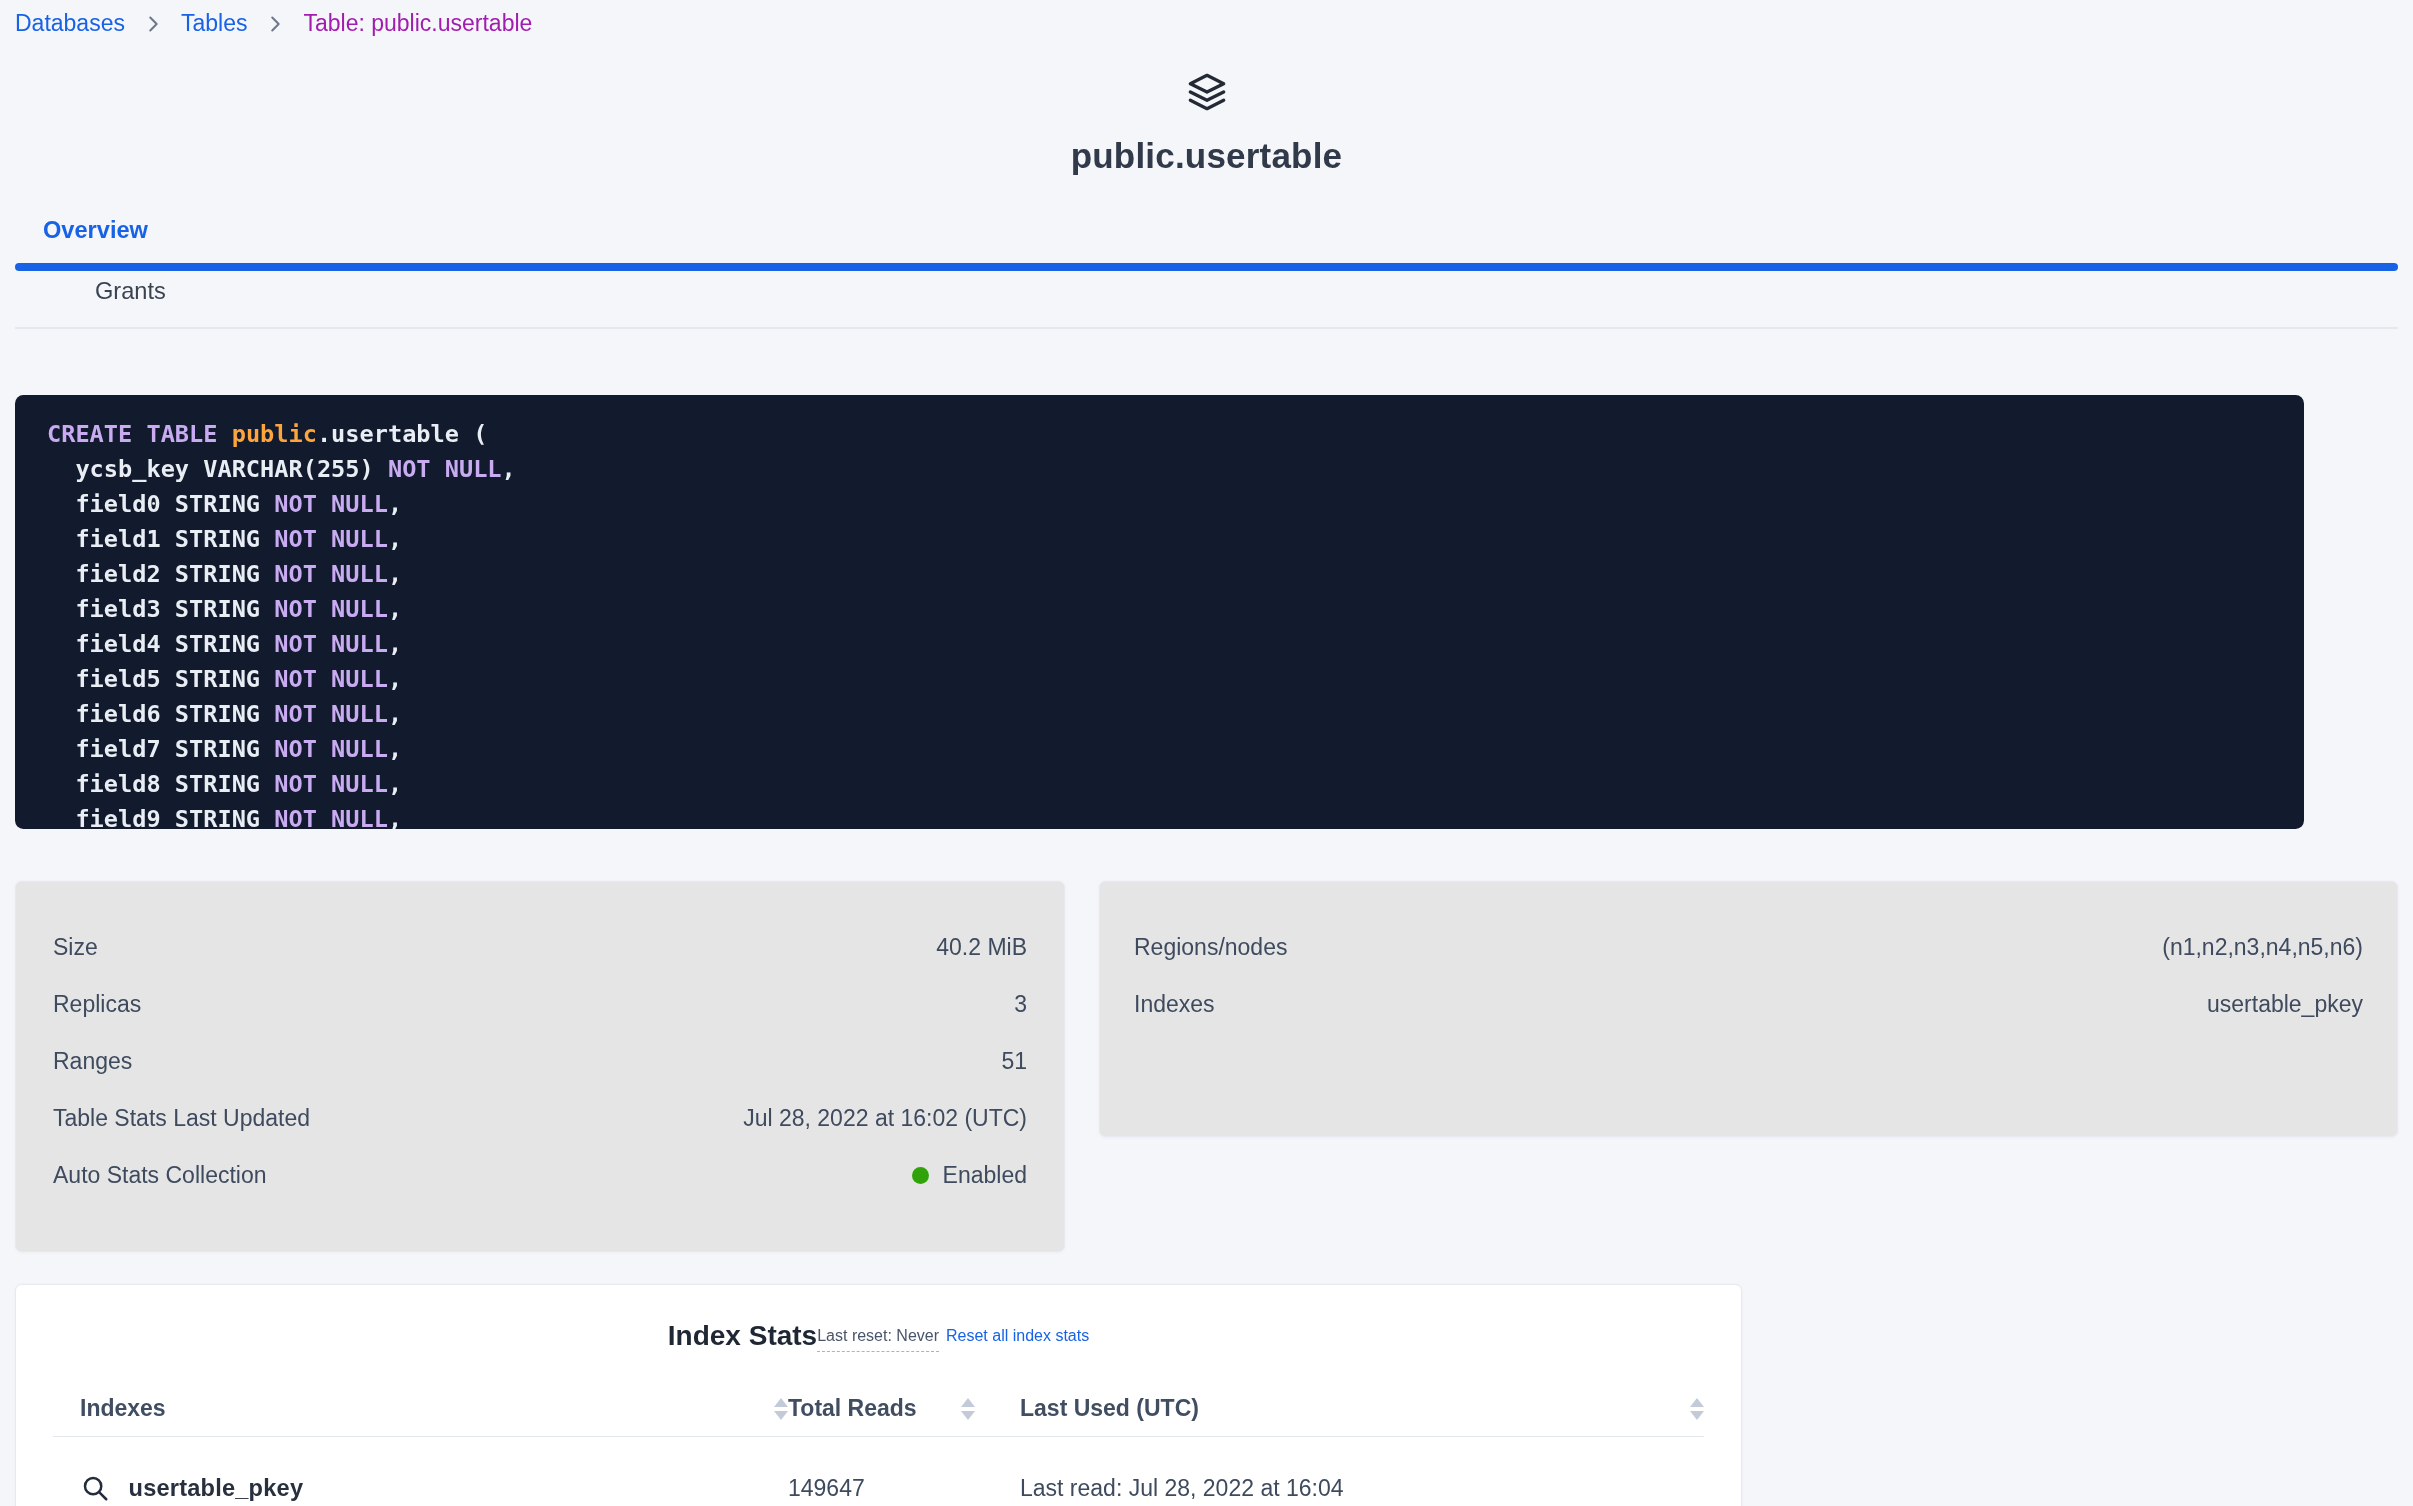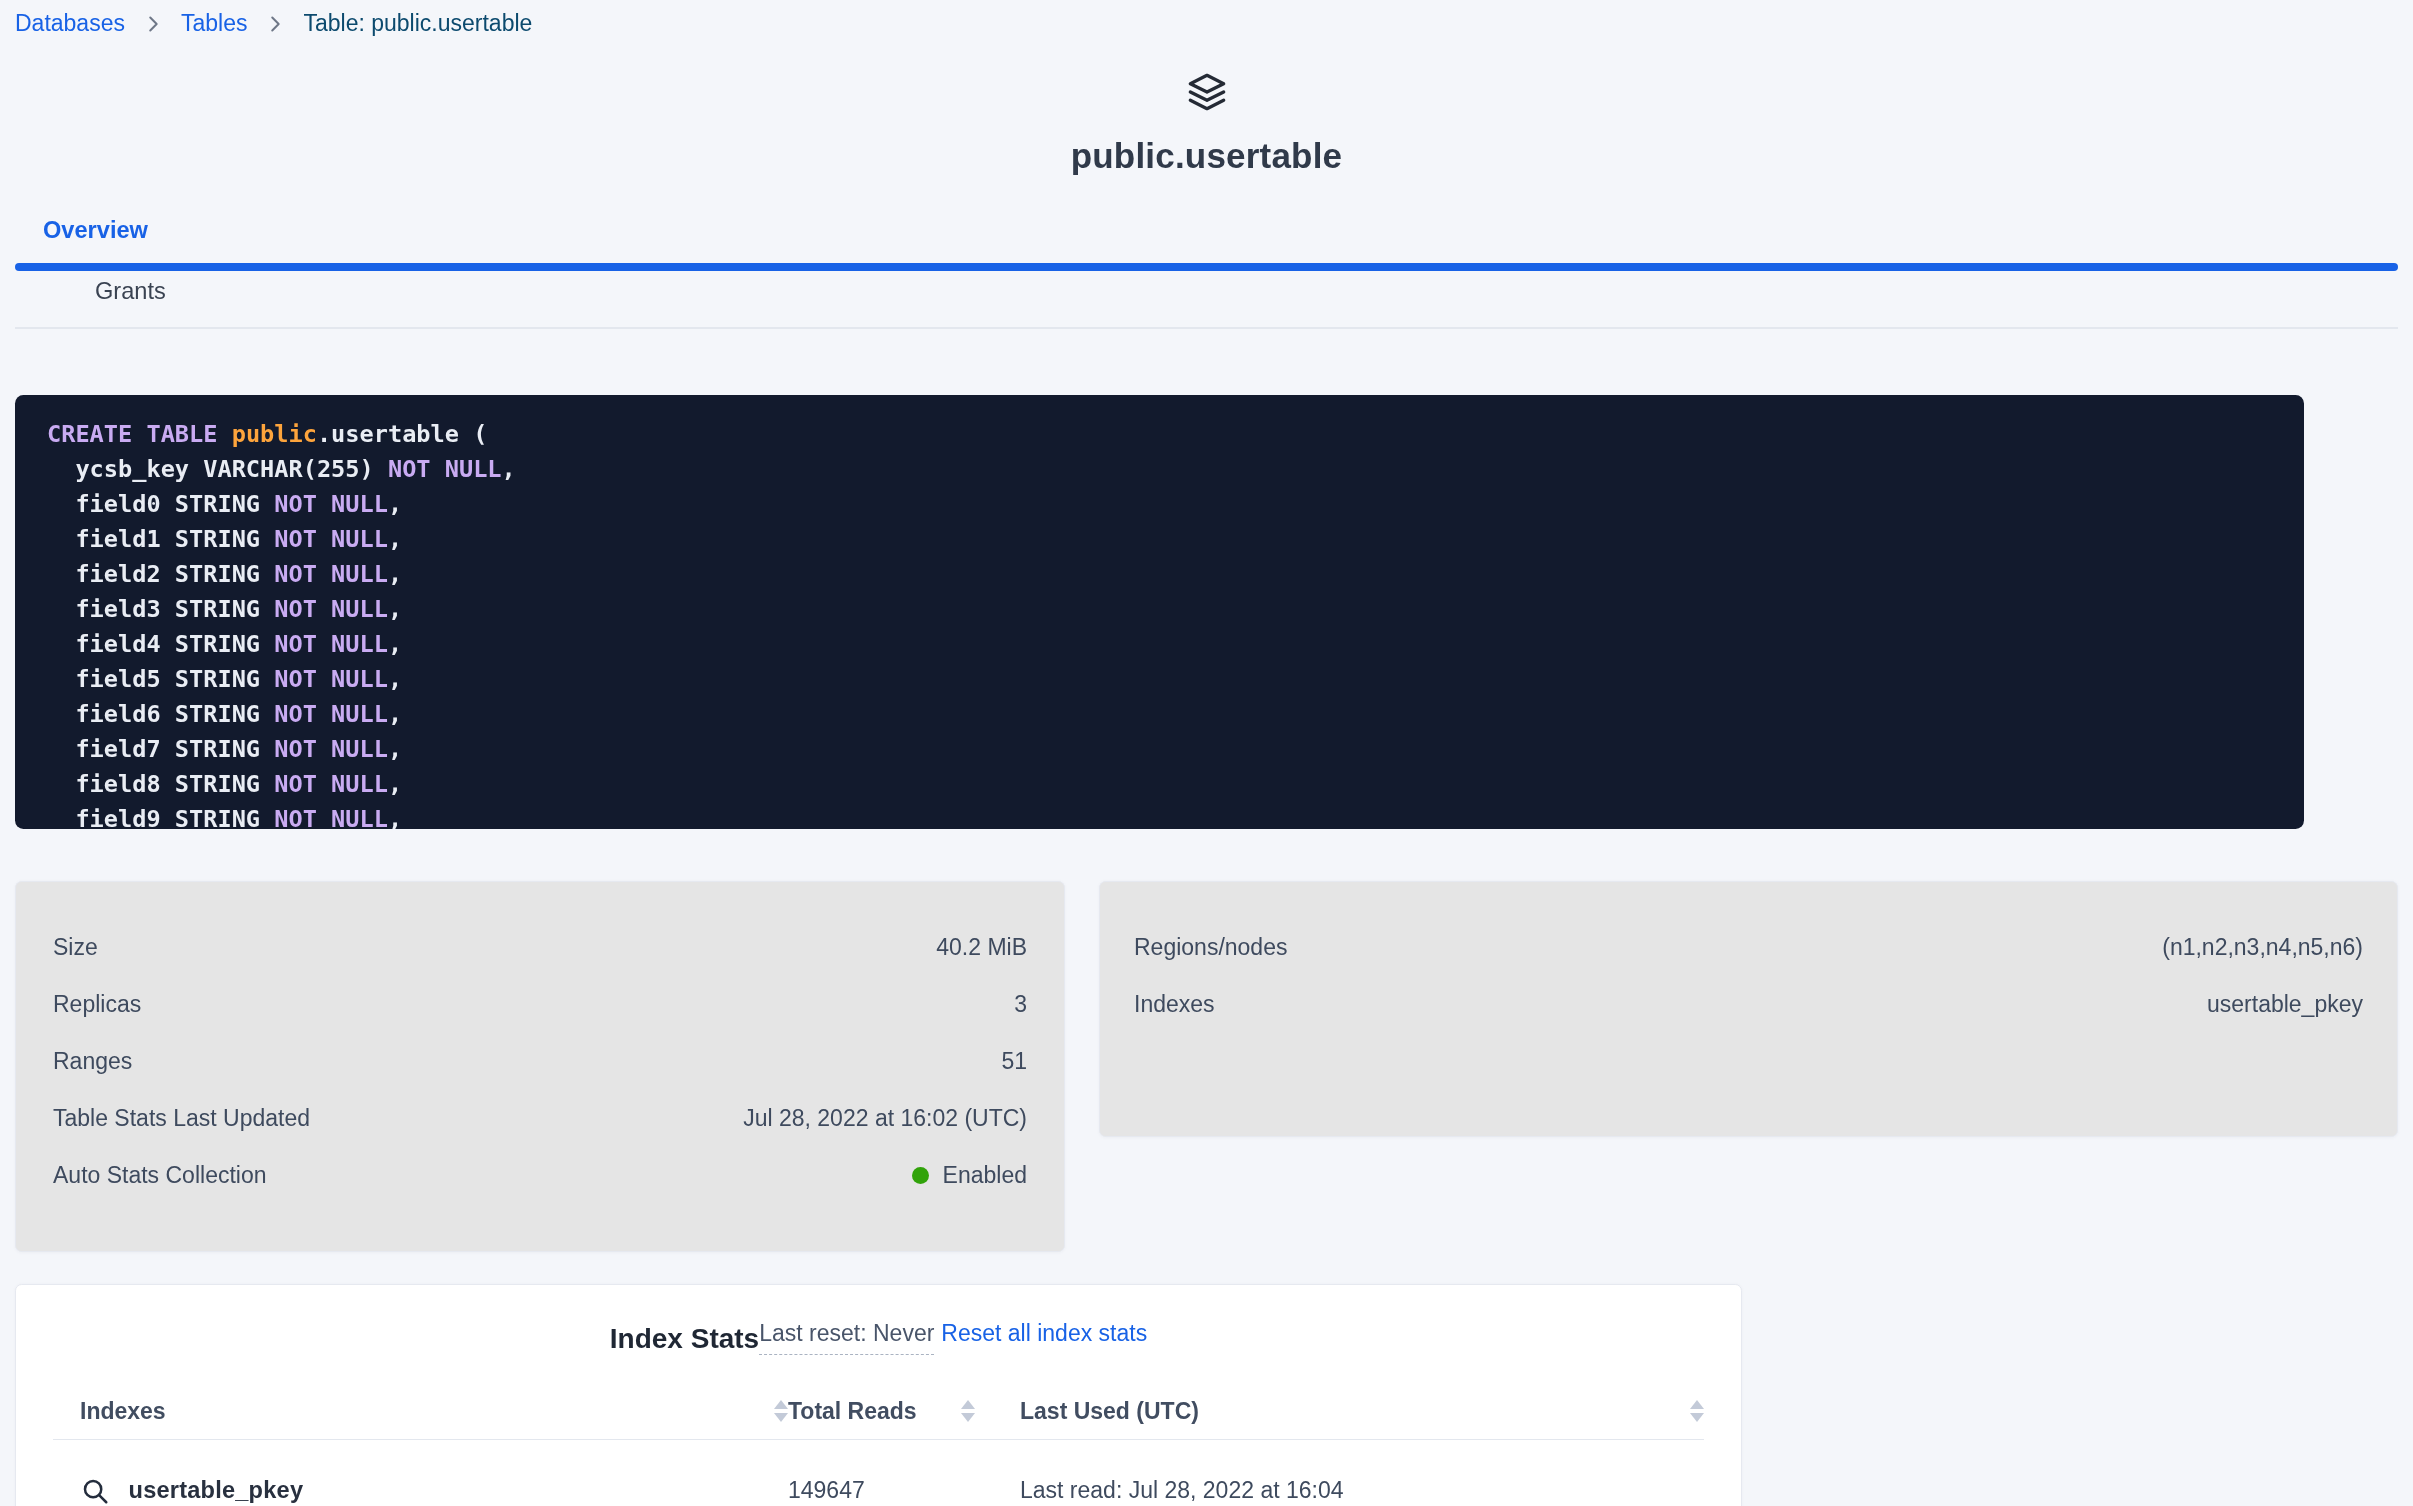--- a/index.html
+++ b/index.html
@@ -10,21 +10,21 @@
     font-family:"Liberation Sans", sans-serif;
     color:#3e4a5e;
     overflow:hidden;
   }
   .page { padding:0 15px; }
 
   
   .breadcrumb { display:flex; align-items:center; gap:17px; padding-top:10px; font-size:23px; }
   .breadcrumb a { color:#1862e6; text-decoration:none; font-weight:500; cursor:pointer; }
   .crumb-sep { display:flex; align-items:center; }
-  .crumb-current { color:#0c4a6e; }
+  .crumb-current { color:#a21caf; }
 
   
   .page-header { display:flex; align-items:center; gap:23.6px; margin-top:35px;flex-direction:column; }
   .page-header h1 { margin:0; font-size:35px; font-weight:600; color:#303a4a; letter-spacing:0.2px; }
 
   
   .tabs { margin-top:30px; width:2383px; display:flex; border-bottom:2.5px solid #e3e7ee;flex-direction:column; }
   .tab { font-size:23.6px; padding:11.8px 28px 22px; color:#3a4352; position:relative; cursor:pointer; }
   .tab.active { color:#1862e6; font-weight:600; }
   .tab.active::after {
@@ -62,21 +62,21 @@
 
   
   .index-card {
     margin-top:32px; width:1727px; height:329px;
     background:#ffffff; border:0.8px solid #e6e9f0; border-radius:6.7px 6.7px 0 0;
     box-shadow:0 0.8px 3.4px rgba(46,53,72,.04);
     padding:0 37px; overflow:hidden;
   }
   .is-head { display:flex; justify-content:center; align-items:flex-end; padding-top:35px; }
   .is-head h2 { margin:0; font-size:28px; font-weight:700; color:#1f2734; }
-  .is-actions { display:flex; align-items:baseline; gap:7px; font-size:23px; }
+  .is-actions { display:flex; align-items:baseline; gap:7px; font-size:16px; }
   .last-reset { color:#49556a; border-bottom:1.7px dashed #aab3c2; padding-bottom:6.7px; }
   .reset-link { color:#1862e6; text-decoration:none; font-weight:500; cursor:pointer; }
 
   .is-table { margin-top:29px; }
   .t-head { display:flex; height:56px; align-items:center; border-bottom:1.7px solid #e3e7ee;
             font-size:23px; font-weight:600; color:#414d61; }
   .t-row  { display:flex; height:103px; align-items:center; border-bottom:1.7px solid #e8ebf1;
             font-size:23px; color:#3e4a5e; cursor:pointer; }
   .col-1 { width:735px; display:flex; align-items:center; justify-content:space-between; padding-left:27px; }
   .col-2 { width:232px; display:flex; align-items:center; }

